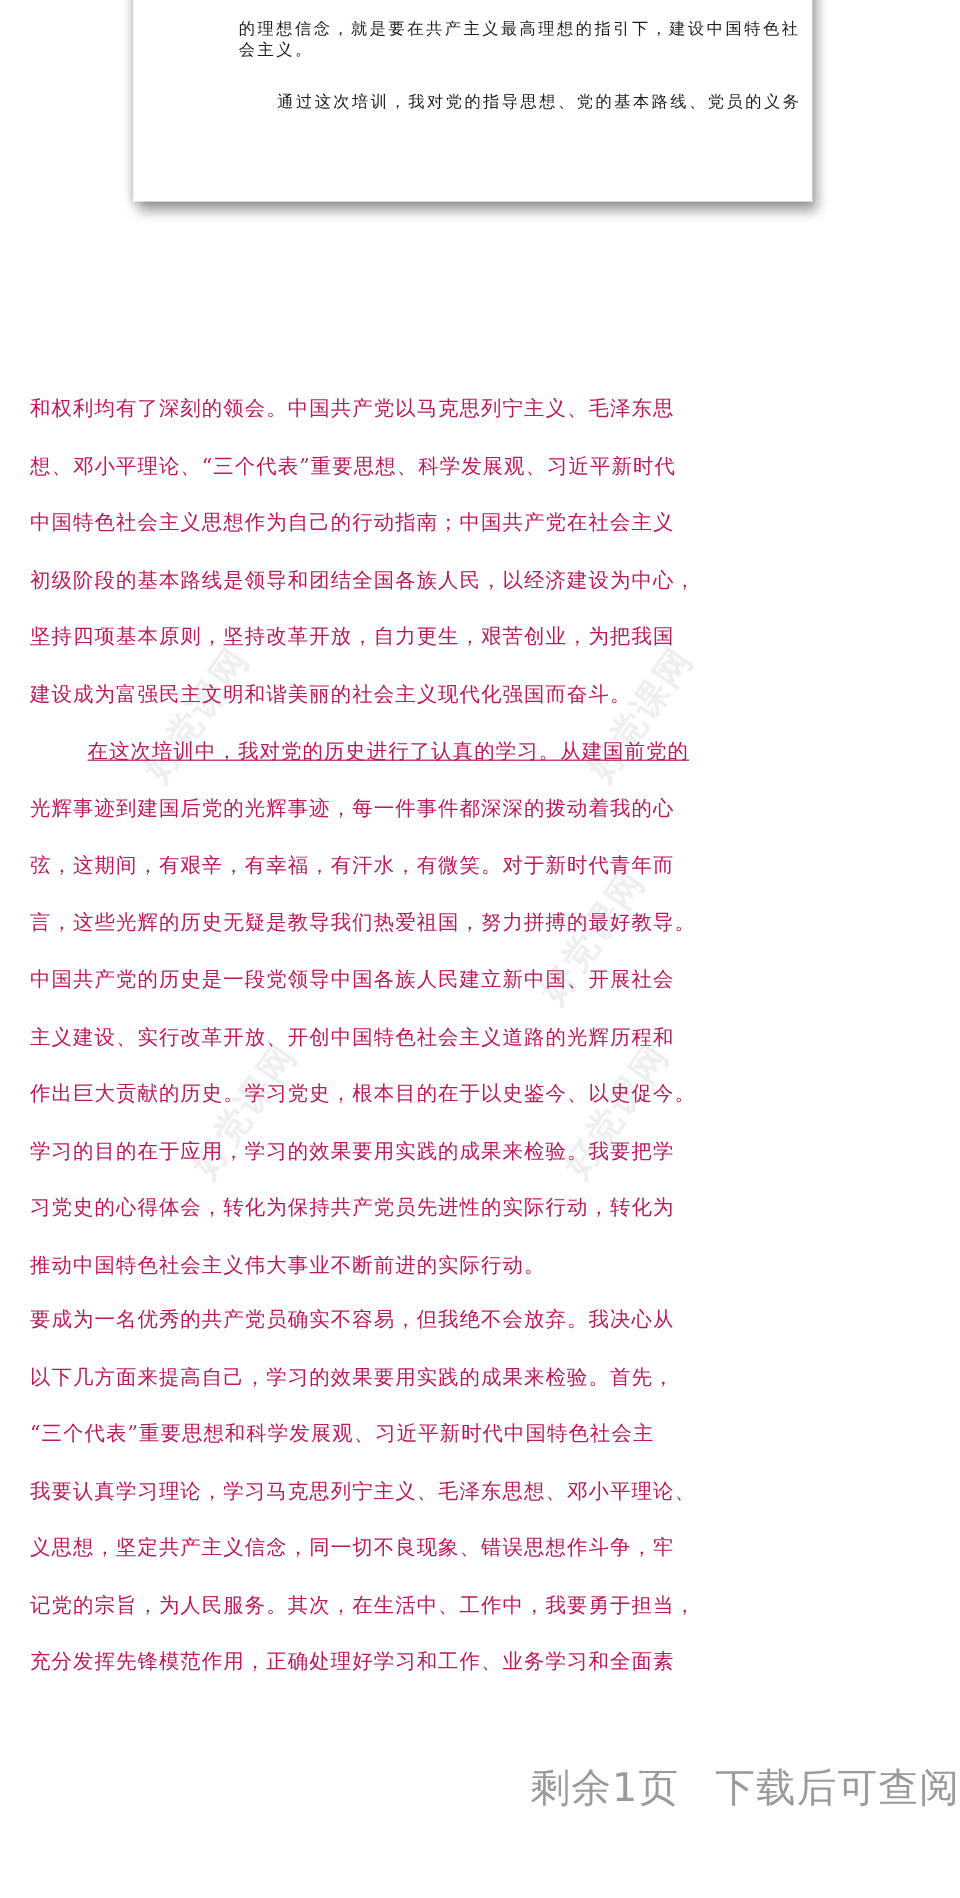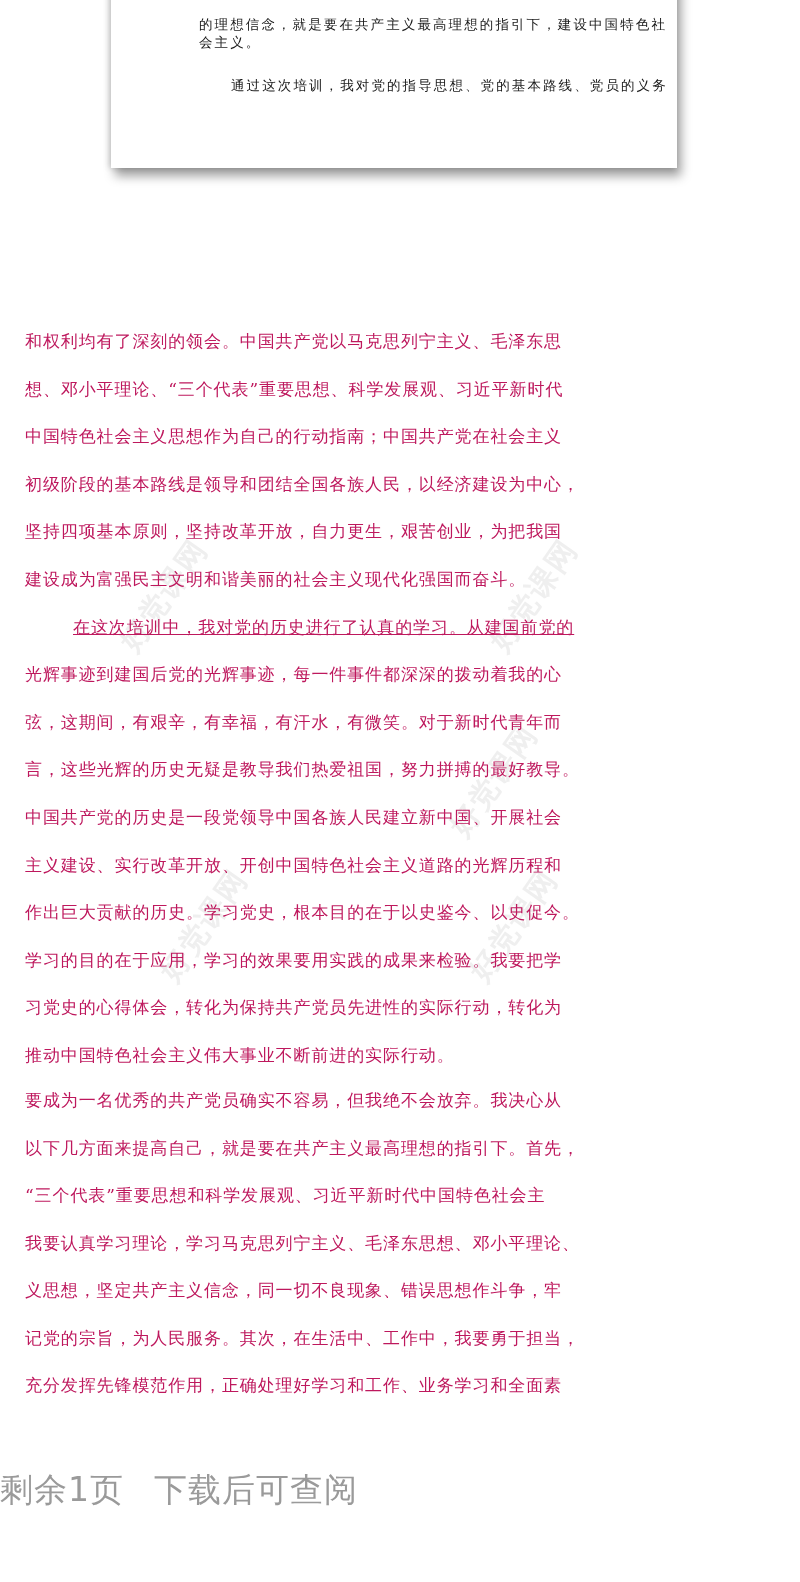--- a/index.html
+++ b/index.html
@@ -67,21 +67,21 @@
       letter-spacing: 2px;
       pointer-events: none;
       font-weight: bold;
     }
     
     .remaining {
       position: absolute;
       left: 0;
       width: 800px;
       top: 1468px;
-      text-align: left;
+      text-align: right;
       font-family: "DejaVu Sans", "Liberation Sans", sans-serif;
       font-size: 33px;
       color: #9a9a9a;
       letter-spacing: 1px;
       cursor: pointer;
     }
     .remaining .gap { display: inline-block; width: 30px; }
   </style>
 </head>
 <body>
@@ -110,21 +110,21 @@
   <span class="ln">光辉事迹到建国后党的光辉事迹，每一件事件都深深的拨动着我的心</span>
   <span class="ln">弦，这期间，有艰辛，有幸福，有汗水，有微笑。对于新时代青年而</span>
   <span class="ln">言，这些光辉的历史无疑是教导我们热爱祖国，努力拼搏的最好教导。</span>
   <span class="ln">中国共产党的历史是一段党领导中国各族人民建立新中国、开展社会</span>
   <span class="ln">主义建设、实行改革开放、开创中国特色社会主义道路的光辉历程和</span>
   <span class="ln">作出巨大贡献的历史。学习党史，根本目的在于以史鉴今、以史促今。</span>
   <span class="ln">学习的目的在于应用，学习的效果要用实践的成果来检验。我要把学</span>
   <span class="ln">习党史的心得体会，转化为保持共产党员先进性的实际行动，转化为</span>
   <span class="ln" style="height:45px;">推动中国特色社会主义伟大事业不断前进的实际行动。</span>
   <span class="ln">要成为一名优秀的共产党员确实不容易，但我绝不会放弃。我决心从</span>
-  <span class="ln">以下几方面来提高自己，就是要在共产主义最高理想的指引下。首先，</span>
+  <span class="ln">以下几方面来提高自己，学习的效果要用实践的成果来检验。首先，</span>
   <span class="ln">“三个代表”重要思想和科学发展观、习近平新时代中国特色社会主</span>
   <span class="ln">我要认真学习理论，学习马克思列宁主义、毛泽东思想、邓小平理论、</span>
   <span class="ln">义思想，坚定共产主义信念，同一切不良现象、错误思想作斗争，牢</span>
   <span class="ln">记党的宗旨，为人民服务。其次，在生活中、工作中，我要勇于担当，</span>
   <span class="ln">充分发挥先锋模范作用，正确处理好学习和工作、业务学习和全面素</span>
 </div>
 
 <div class="remaining">
   <span>剩余1页</span><span class="gap"></span><span>下载后可查阅</span>
 </div>

